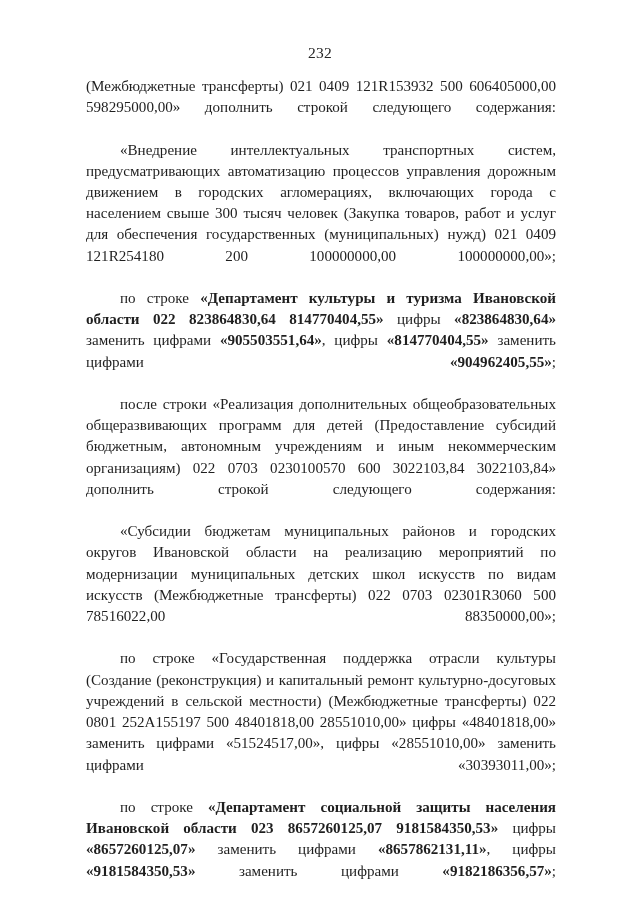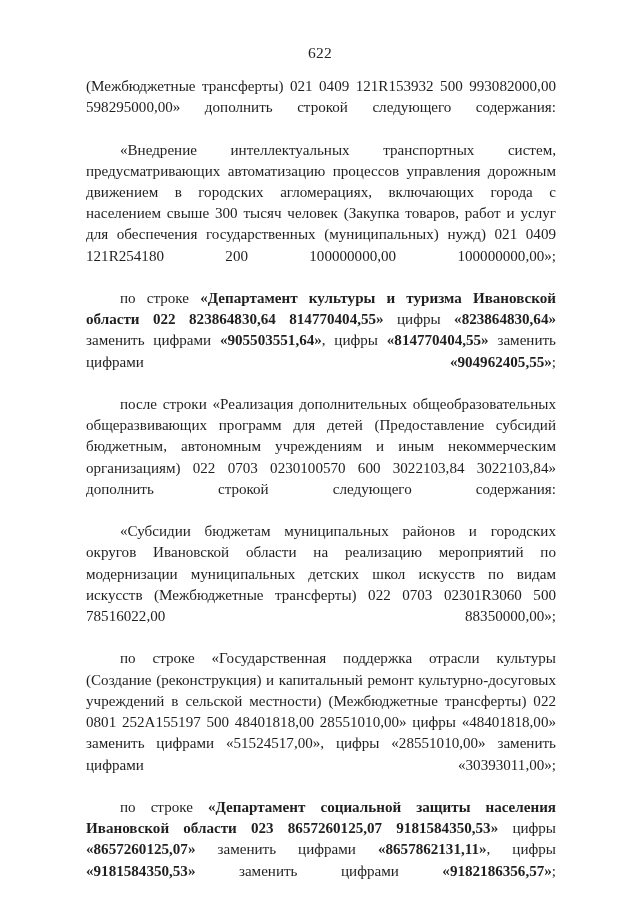--- a/index.html
+++ b/index.html
@@ -60,24 +60,24 @@
     content: "";
     display: inline-block;
     width: 100%;
   }
 </style>
 </head>
 <body>
 
 <div class="page">
 
-  <div class="page-number">622</div>
+  <div class="page-number">232</div>
 
   <div class="body-text" id="body-text">
-      <p><span>(Межбюджетные трансферты) 021 0409 121R153932 500 993082000,00 598295000,00» дополнить строкой следующего содержания:</span></p>
+      <p><span>(Межбюджетные трансферты) 021 0409 121R153932 500 606405000,00 598295000,00» дополнить строкой следующего содержания:</span></p>
       <p class="indent"><span>«Внедрение интеллектуальных транспортных систем, предусматривающих автоматизацию процессов управления дорожным движением в городских агломерациях, включающих города с населением свыше 300 тысяч человек (Закупка товаров, работ и услуг для обеспечения государственных (муниципальных) нужд) 021 0409 121R254180 200 100000000,00 100000000,00»;</span></p>
       <p class="indent"><span>по строке </span><span class="b">«Департамент культуры и туризма Ивановской области 022 823864830,64 814770404,55»</span><span> цифры </span><span class="b">«823864830,64»</span><span> заменить цифрами </span><span class="b">«905503551,64»</span><span>, цифры </span><span class="b">«814770404,55»</span><span> заменить цифрами </span><span class="b">«904962405,55»</span><span>;</span></p>
       <p class="indent"><span>после строки «Реализация дополнительных общеобразовательных общеразвивающих программ для детей (Предоставление субсидий бюджетным, автономным учреждениям и иным некоммерческим организациям) 022 0703 0230100570 600 3022103,84 3022103,84» дополнить строкой следующего содержания:</span></p>
       <p class="indent"><span>«Субсидии бюджетам муниципальных районов и городских округов Ивановской области на реализацию мероприятий по модернизации муниципальных детских школ искусств по видам искусств (Межбюджетные трансферты) 022 0703 02301R3060 500 78516022,00 88350000,00»;</span></p>
       <p class="indent"><span>по строке «Государственная поддержка отрасли культуры (Создание (реконструкция) и капитальный ремонт культурно-досуговых учреждений в сельской местности) (Межбюджетные трансферты) 022 0801 252А155197 500 48401818,00 28551010,00» цифры «48401818,00» заменить цифрами «51524517,00», цифры «28551010,00» заменить цифрами «30393011,00»;</span></p>
       <p class="indent"><span>по строке </span><span class="b">«Департамент социальной защиты населения Ивановской области 023 8657260125,07 9181584350,53»</span><span> цифры </span><span class="b">«8657260125,07»</span><span> заменить цифрами </span><span class="b">«8657862131,11»</span><span>, цифры </span><span class="b">«9181584350,53»</span><span> заменить цифрами </span><span class="b">«9182186356,57»</span><span>;</span></p>
       <p class="indent"><span>строку «Финансовое обеспечение программ, направленных на обеспечение безопасных и комфортных условий предоставления социальных услуг в сфере социального обслуживания (Строительство пристройки жилого корпуса на 100 мест ОБСУСО «Плесский психоневрологический интернат») (Капитальные вложения в объекты государственной (муниципальной) собственности) 023 1002 031Р351212 400 0,00 301966169,39» изложить в следующей редакции:</span></p>
     </div>
 
 </div>

